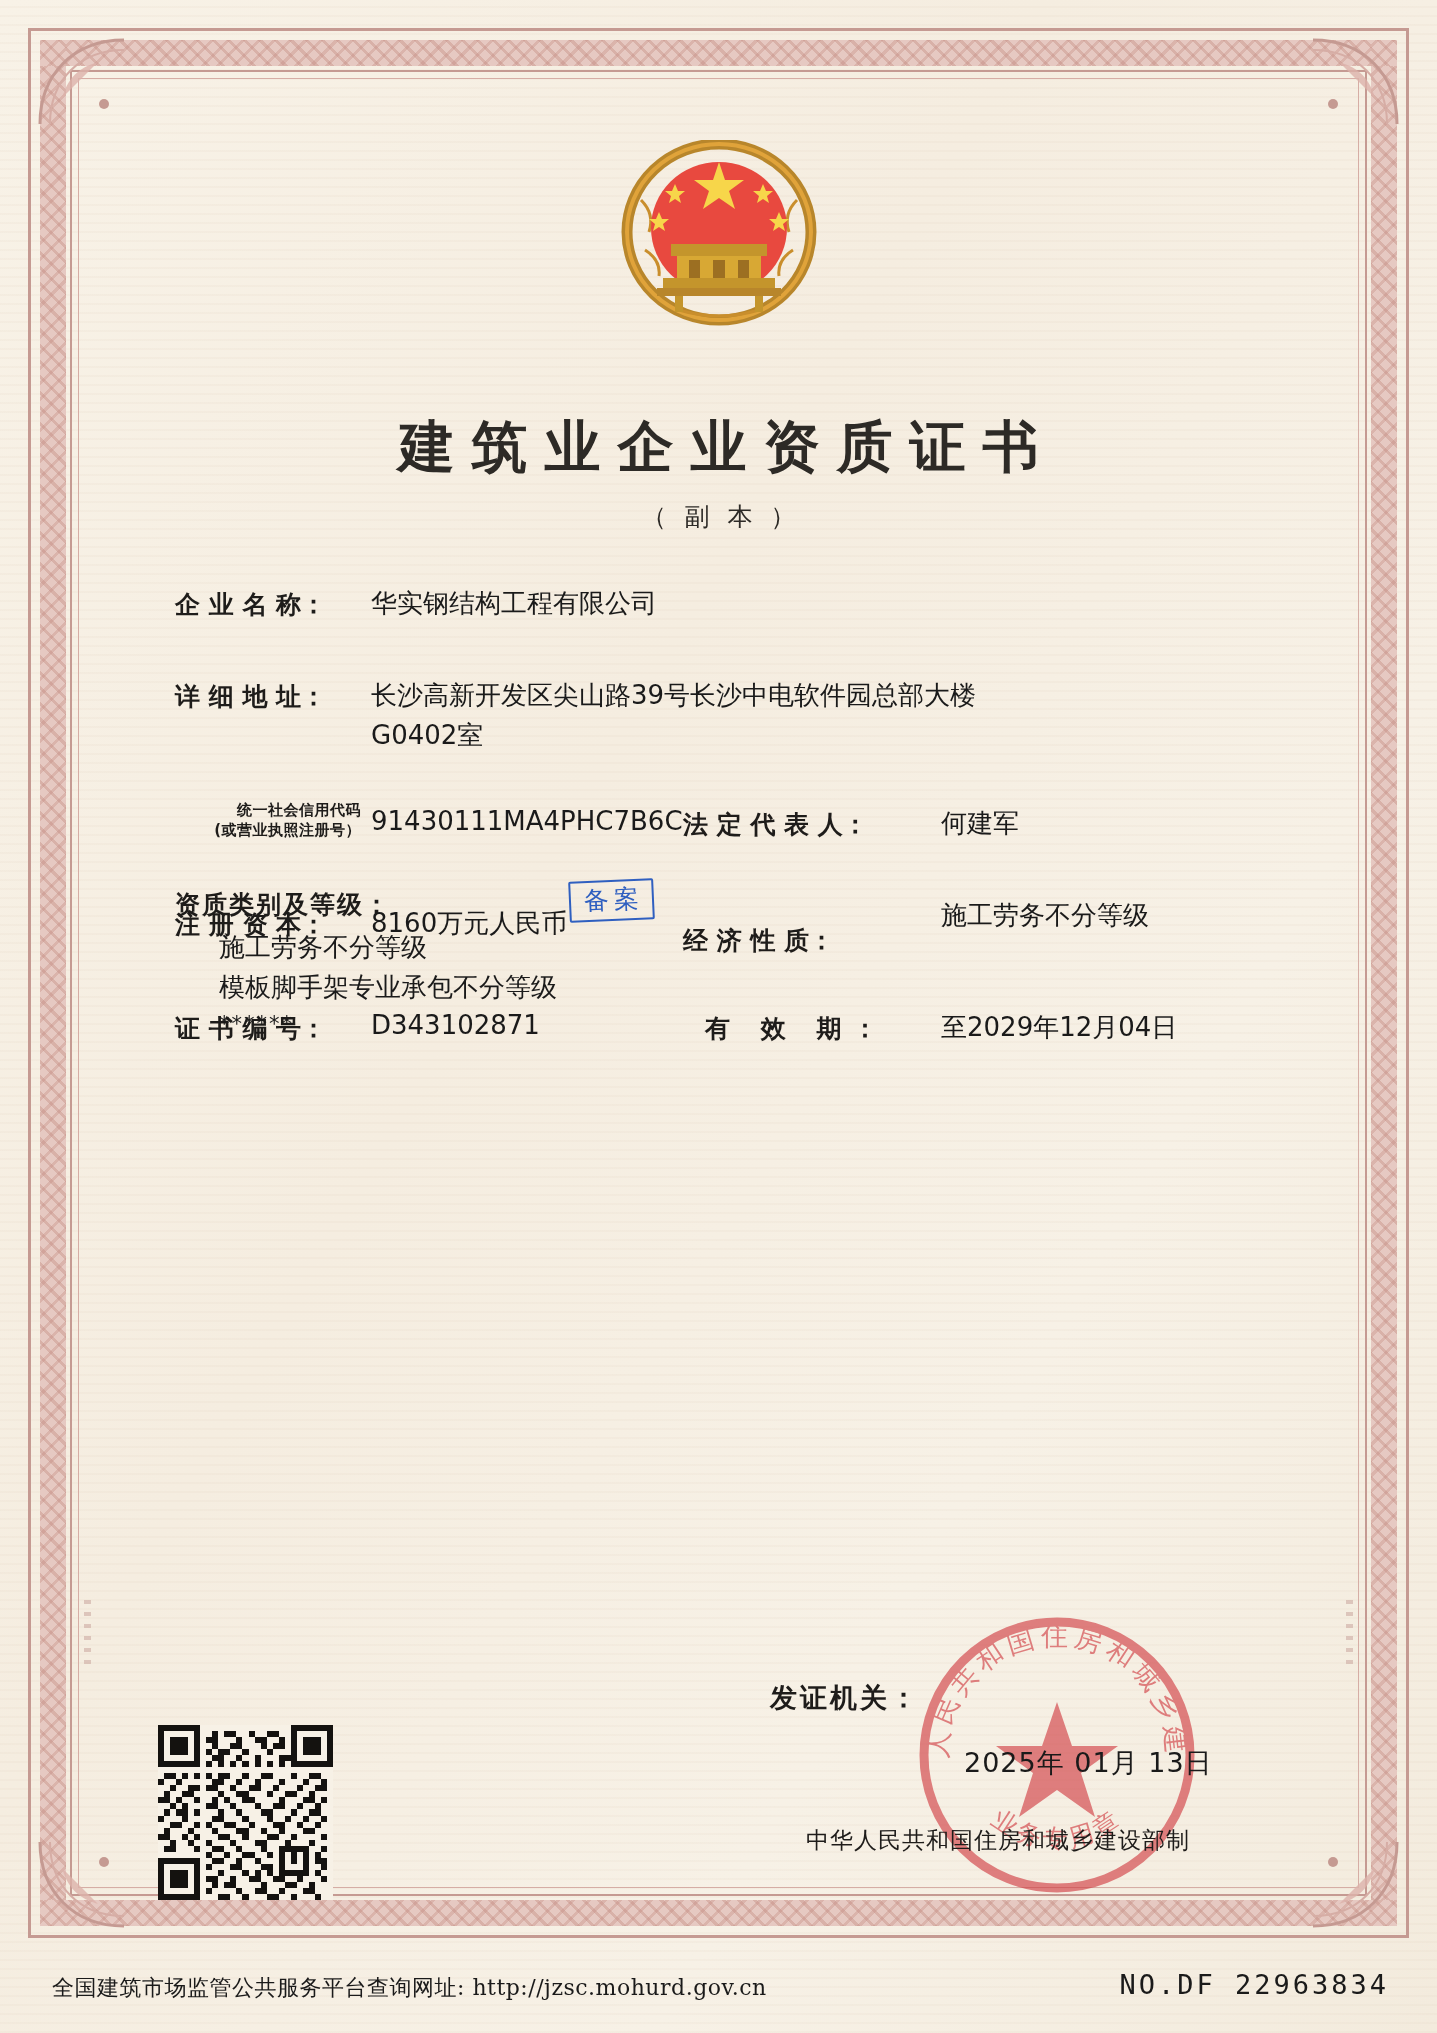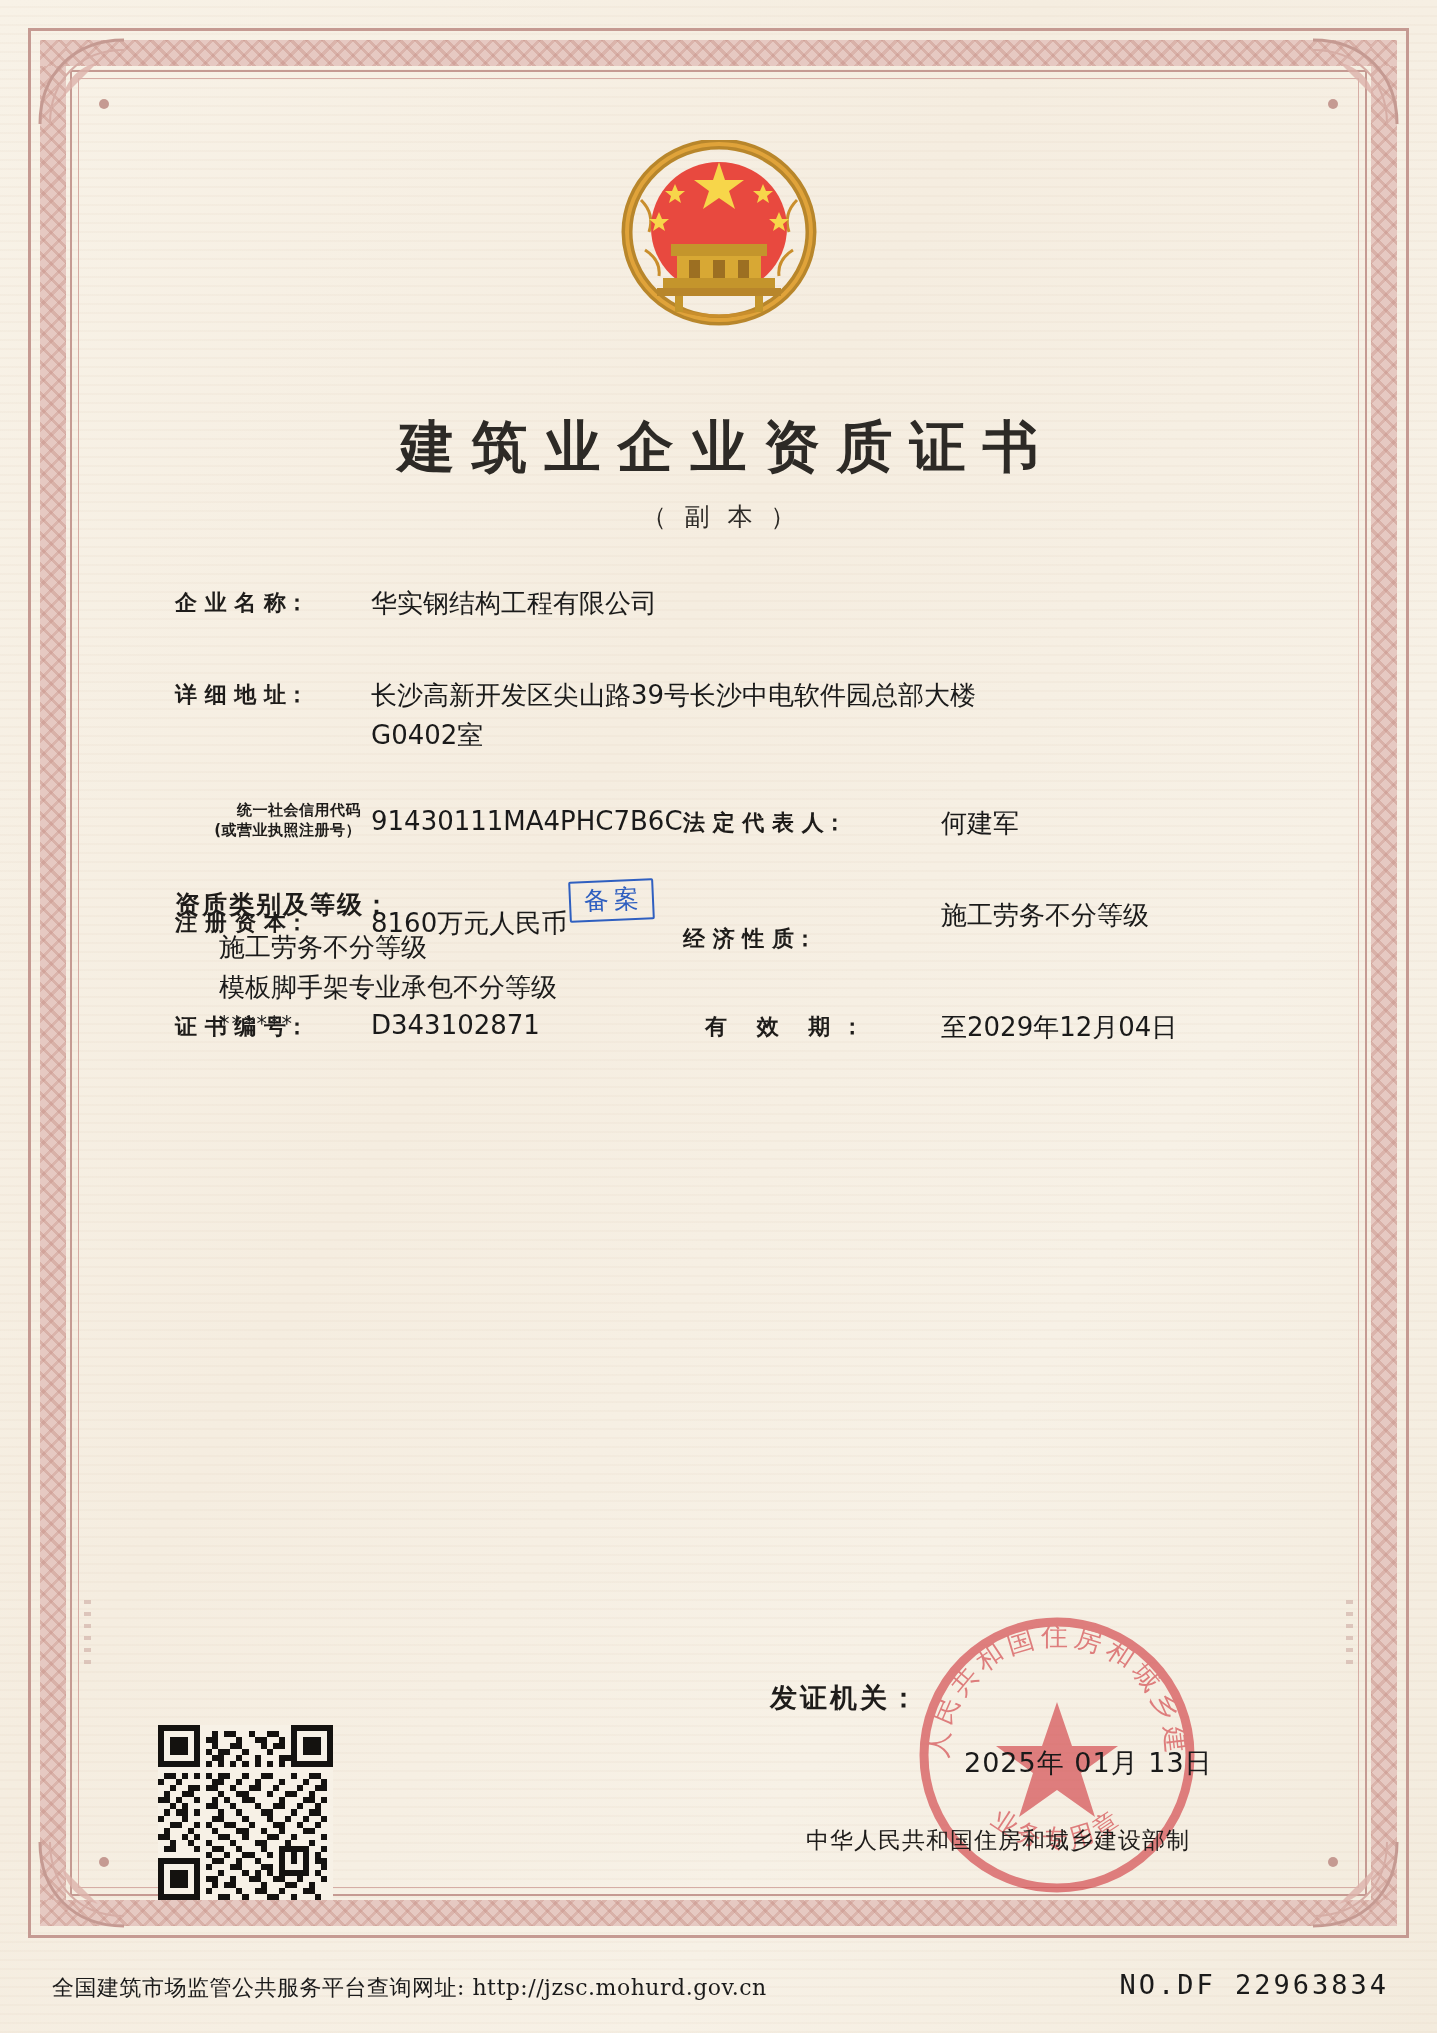--- a/index.html
+++ b/index.html
@@ -130,21 +130,21 @@
     width: 1090px;
     color: #1e1c1a;
     font-family: "DejaVu Sans", sans-serif;
   }
   .row {
     position: relative;
     min-height: 46px;
   }
   .lbl {
     position: absolute;
-    font-size: 22px;
+    font-size: 25px;
     font-weight: bold;
     white-space: nowrap;
     color: #1e1c1a;
   }
   .lbl-sp {
     letter-spacing: 11px;
     text-indent: 2px;
   }
   .val {
     position: absolute;

